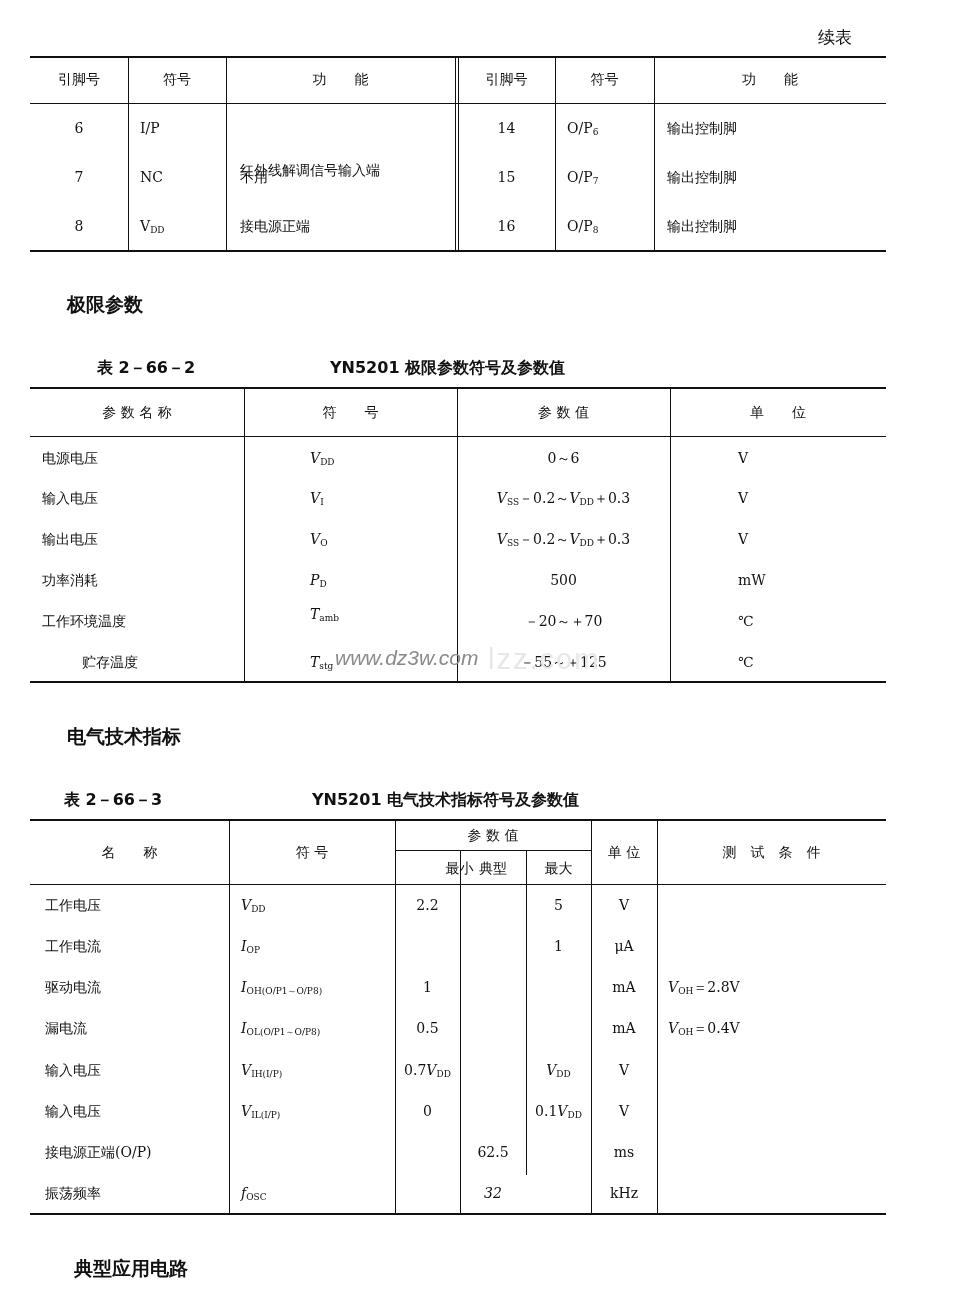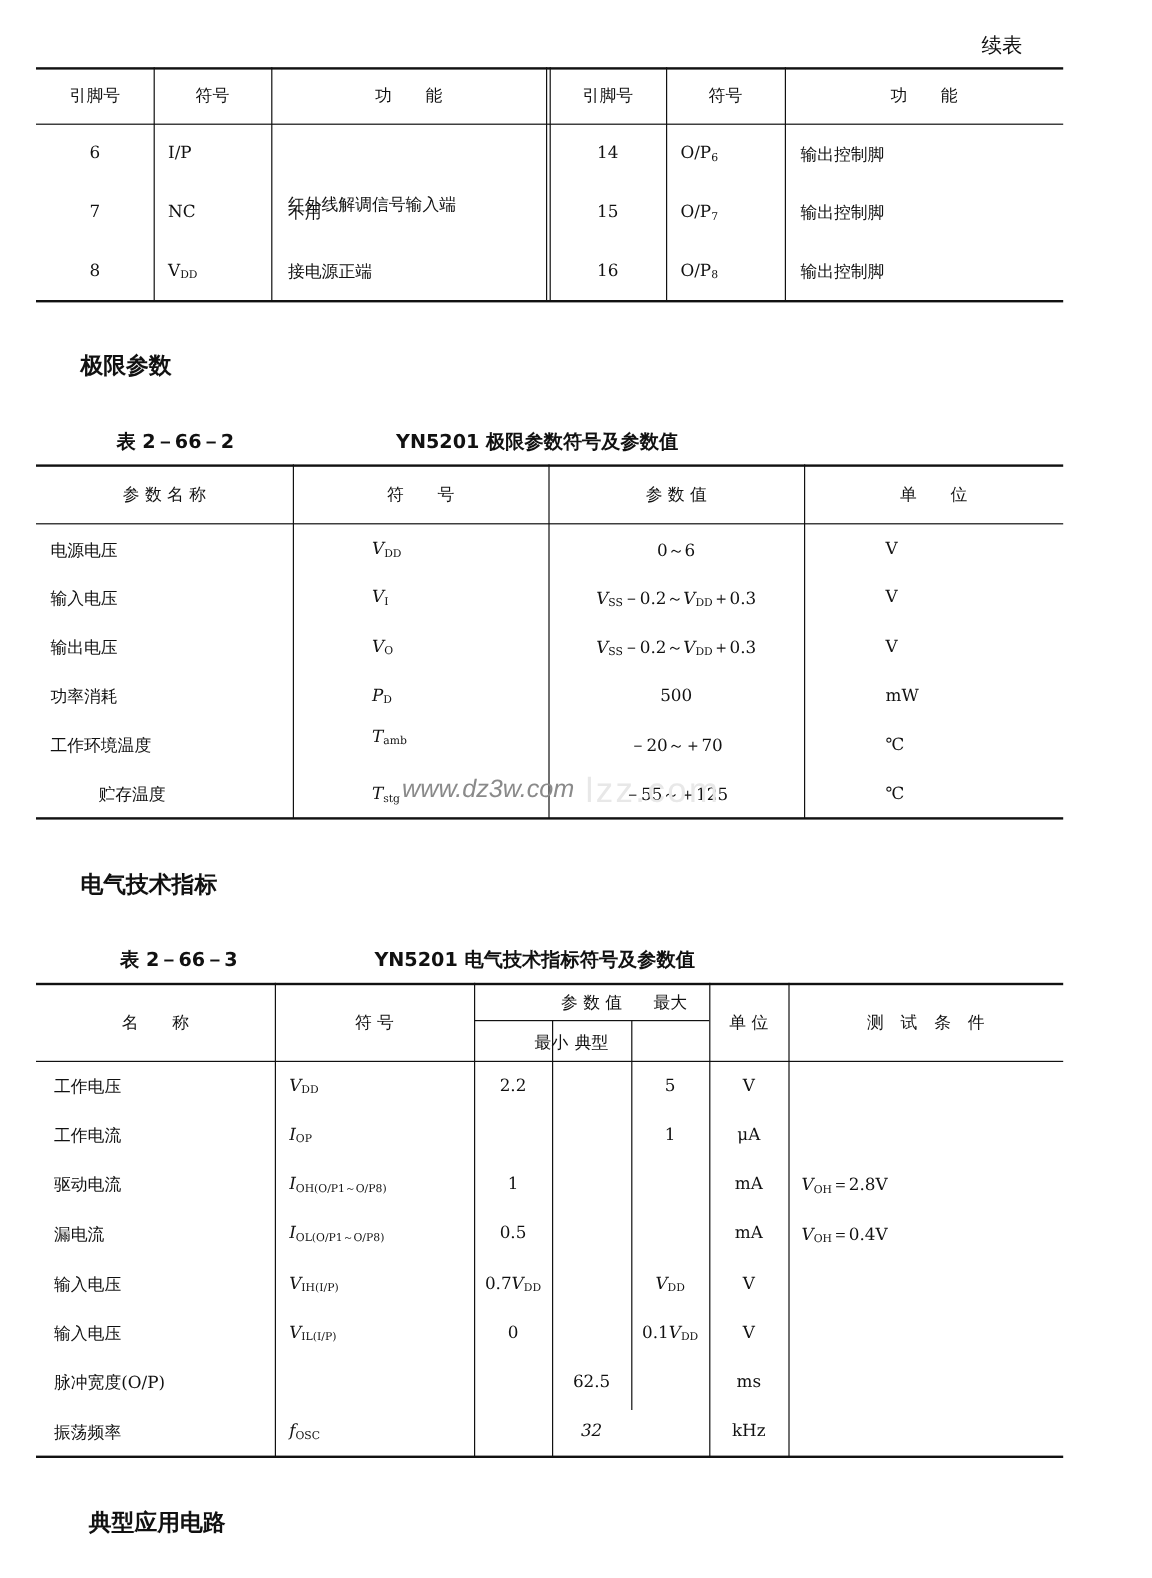--- a/index.html
+++ b/index.html
@@ -121,42 +121,42 @@
     <div class="cell" style="left:310px;top:654px;"><i>T</i><sub>stg</sub></div>
     <div class="cell c" style="left:457px;width:213px;top:654px;">－55～＋125</div>
     <div class="cell" style="left:738px;top:654px;">℃</div>
   </div>
 </div>
 
 <div class="wm2">lzz.com</div>
 <div class="wm">www.dz3w.com</div>
 
 <div class="h2" style="left:67px;top:724px;">电气技术指标</div>
-<div class="cap" style="left:64px;top:790px;margin-left:36px;">表 2－66－3</div>
+<div class="cap" style="left:64px;top:790px;">表 2－66－3</div>
 <div class="cap" style="left:312px;top:790px;text-align:center;">YN5201 电气技术指标符号及参数值</div>
 
 <div>
   <div class="hline" style="left:30px;top:819px;width:856px;height:2px;"></div>
   <div class="hline" style="left:395px;top:850px;width:196px;height:1px;"></div>
   <div class="hline" style="left:30px;top:884px;width:856px;height:1px;"></div>
   <div class="hline" style="left:30px;top:1213px;width:856px;height:2px;"></div>
 
   <div class="vline" style="left:229px;top:819px;height:395px;"></div>
   <div class="vline" style="left:395px;top:819px;height:395px;"></div>
   <div class="vline" style="left:460px;top:850px;height:364px;"></div>
   <div class="vline" style="left:526px;top:850px;height:325px;"></div>
   <div class="vline" style="left:591px;top:819px;height:395px;"></div>
   <div class="vline" style="left:657px;top:819px;height:395px;"></div>
 
   <div class="cell c" style="left:30px;width:199px;top:844px;">名　　称</div>
   <div class="cell c" style="left:229px;width:166px;top:844px;">符 号</div>
   <div class="cell c" style="left:395px;width:196px;top:827px;">参 数 值</div>
   <div class="cell c" style="left:395px;width:65px;top:860px;padding-left:32px;">最小</div>
   <div class="cell c" style="left:460px;width:66px;top:860px;">典型</div>
-  <div class="cell c" style="left:526px;width:65px;top:827px;">最大</div>
+  <div class="cell c" style="left:526px;width:65px;top:860px;">最大</div>
   <div class="cell c" style="left:591px;width:66px;top:844px;">单 位</div>
   <div class="cell c" style="left:657px;width:229px;top:844px;">测　试　条　件</div>
 
   <div>
     <div class="cell" style="left:45px;top:897px;">工作电压</div>
     <div class="cell" style="left:241px;top:897px;"><i>V</i><sub>DD</sub></div>
     <div class="cell c" style="left:395px;width:65px;top:897px;">2.2</div>
     <div class="cell c" style="left:526px;width:65px;top:897px;">5</div>
     <div class="cell c" style="left:591px;width:66px;top:897px;">V</div>
   </div>
@@ -194,21 +194,21 @@
 
   <div>
     <div class="cell" style="left:45px;top:1103px;">输入电压</div>
     <div class="cell" style="left:241px;top:1103px;"><i>V</i><sub>IL(I/P)</sub></div>
     <div class="cell c" style="left:395px;width:65px;top:1103px;">0</div>
     <div class="cell c" style="left:526px;width:65px;top:1103px;">0.1<i>V</i><sub>DD</sub></div>
     <div class="cell c" style="left:591px;width:66px;top:1103px;">V</div>
   </div>
 
   <div>
-    <div class="cell" style="left:45px;top:1144px;">脉冲宽度(O/P)</div>
+    <div class="cell" style="left:45px;top:1144px;">接电源正端(O/P)</div>
     <div class="cell c" style="left:460px;width:66px;top:1144px;">62.5</div>
     <div class="cell c" style="left:591px;width:66px;top:1144px;">ms</div>
   </div>
 
   <div>
     <div class="cell" style="left:45px;top:1185px;">振荡频率</div>
     <div class="cell" style="left:241px;top:1185px;"><i>f</i><sub>OSC</sub></div>
     <div class="cell c" style="left:460px;width:66px;top:1185px;font-style:italic;">32</div>
     <div class="cell c" style="left:591px;width:66px;top:1185px;">kHz</div>
   </div>

